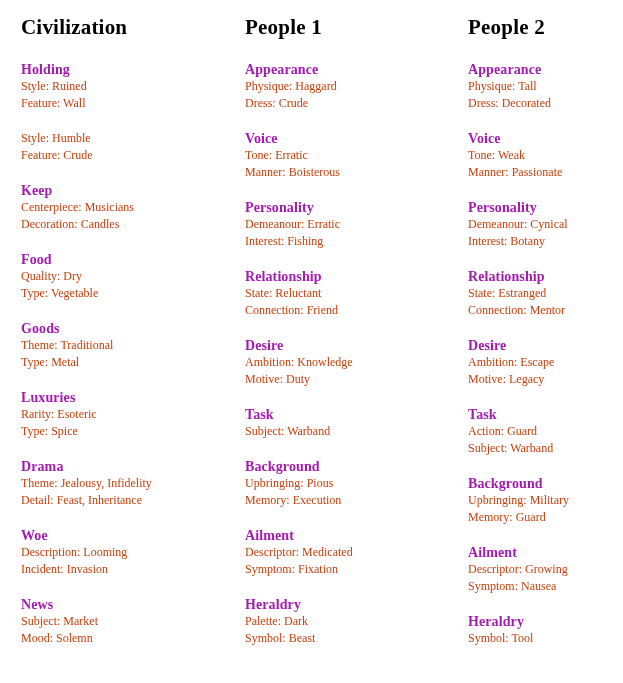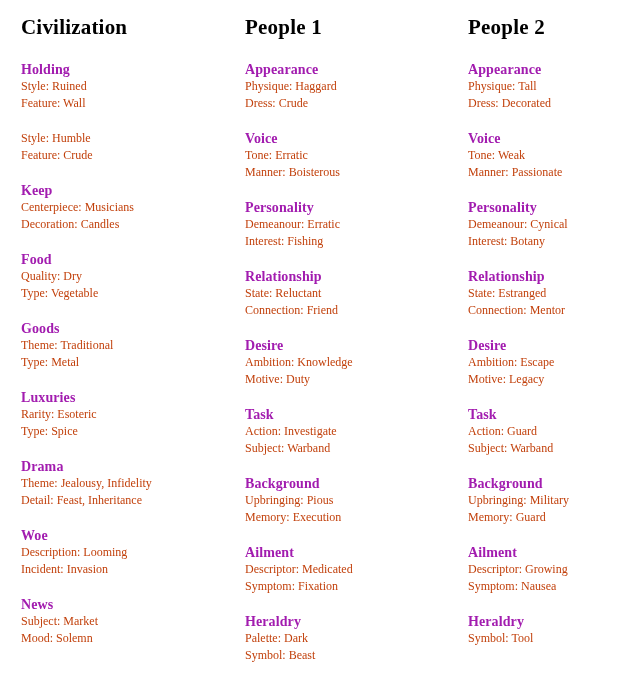--- a/index.html
+++ b/index.html
@@ -129,21 +129,20 @@
   <div class="line"><span>State</span><span>: </span><span>Reluctant</span></div>
           <div class="line"><span>Connection</span><span>: </span><span>Friend</span></div>
         </div>
         <div class="section">
     <div class="section-title">Desire</div>
   <div class="line"><span>Ambition</span><span>: </span><span>Knowledge</span></div>
           <div class="line"><span>Motive</span><span>: </span><span>Duty</span></div>
         </div>
         <div class="section">
     <div class="section-title">Task</div>
-  <div class="line"><span>Action</span><span>: </span><span>Investigate</span></div>
           <div class="line"><span>Subject</span><span>: </span><span>Warband</span></div>
         </div>
         <div class="section">
     <div class="section-title">Background</div>
   <div class="line"><span>Upbringing</span><span>: </span><span>Pious</span></div>
           <div class="line"><span>Memory</span><span>: </span><span>Execution</span></div>
         </div>
         <div class="section">
     <div class="section-title">Ailment</div>
   <div class="line"><span>Descriptor</span><span>: </span><span>Medicated</span></div>

